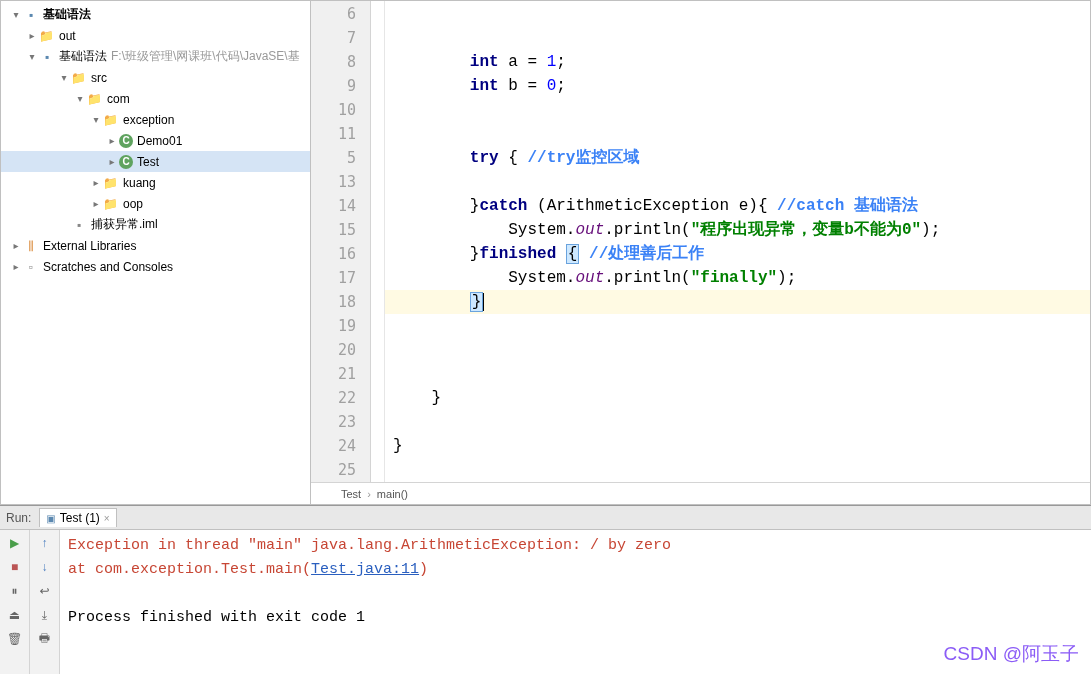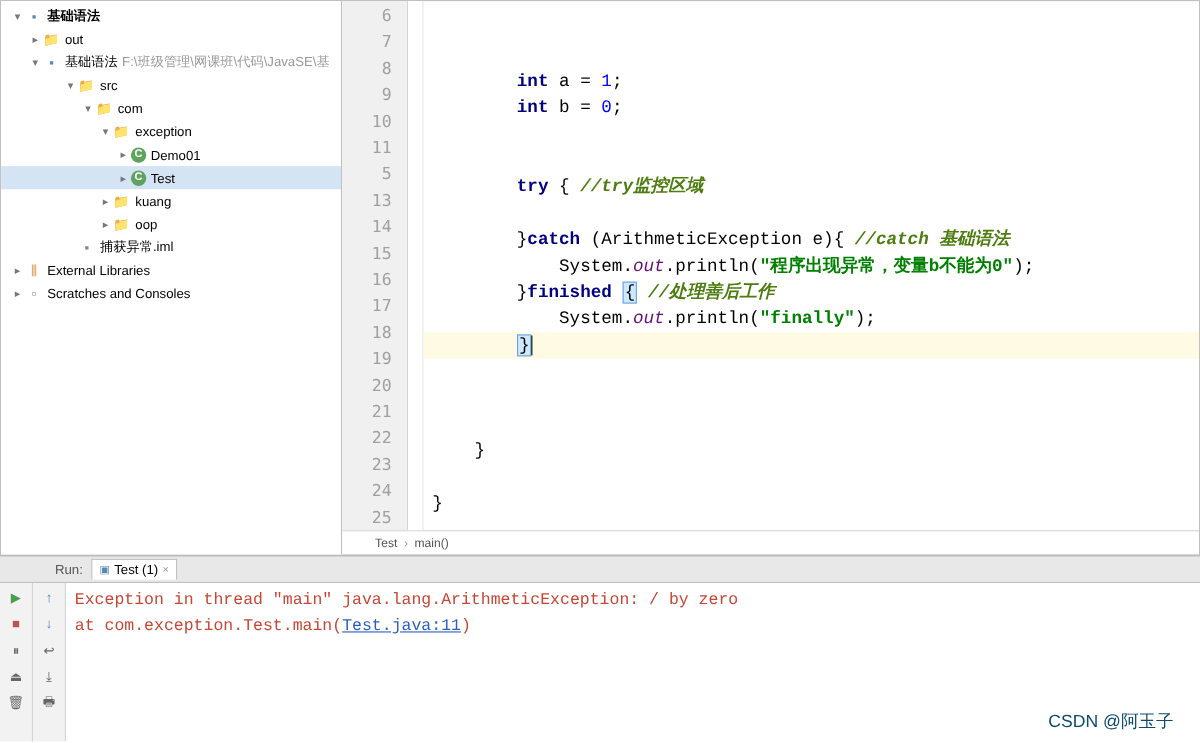--- a/index.html
+++ b/index.html
@@ -17,48 +17,48 @@
 .pkg-icon { color: #888; }
 .class-icon { background: #5fa35f; color: #fff; border-radius: 8px; width: 14px; height: 14px; font-size: 10px; font-weight: bold; }
 .lib-icon { color: #d98a3a; }
 .file-icon { color: #888; }
 .label { color: #000; }
 .path-label { color: #999; margin-left: 4px; }
 .gutter { width: 60px; background: #f0f0f0; border-right: 1px solid #d4d4d4; text-align: right; padding-right: 14px; font-family: Consolas, monospace; font-size: 15px; color: #a0a0a0; line-height: 24px; padding-top: 1px; position: relative; }
 .gutter .ln { height: 24px; }
 .editor-wrap { flex: 1; display: flex; flex-direction: column; }
 .editor-body { flex: 1; display: flex; position: relative; }
-.code { flex: 1; font-family: Consolas, "Courier New", monospace; font-size: 16px; line-height: 24px; padding-top: 1px; position: relative; margin-top: 12px; }
+.code { flex: 1; font-family: Consolas, "Courier New", monospace; font-size: 16px; line-height: 24px; padding-top: 1px; position: relative; }
 .code-line { height: 24px; white-space: pre; padding-left: 8px; }
 .code-line.hl { background: #fffae3; }
 .kw { color: #000080; font-weight: bold; }
 .field { color: #660e7a; font-style: italic; }
 .str { color: #008000; font-weight: bold; }
-.comment-cn { color: #4d7c0f; font-style: italic; font-weight: bold; }
+.comment-cn { color: #3b82f6; font-weight: bold; }
 .bracket-hl { background: #cde8ff; border: 1px solid #6aa3dd; padding: 0 1px; }
 .caret-pos::after { content:""; display:inline-block; width:1px; height:18px; background:#000; vertical-align: middle; }
 .breadcrumb { height: 22px; border-top: 1px solid #d4d4d4; padding-left: 30px; display: flex; align-items: center; color: #555; font-size: 11px; }
 .breadcrumb .sep { margin: 0 6px; color: #999; }
 .run-panel { border-top: 1px solid #999; height: 169px; display: flex; flex-direction: column; }
 .run-tabs { height: 24px; background: #e8e8e8; border-bottom: 1px solid #c0c0c0; display: flex; align-items: center; padding-left: 6px; font-size: 12px; }
-.run-label { color: #555; margin-right: 8px; margin-left: 44px; }
+.run-label { color: #555; margin-right: 8px; }
 .run-tab { background: #fff; border: 1px solid #c0c0c0; border-bottom: none; padding: 2px 6px; display: flex; align-items: center; gap: 4px; }
 .run-tab .close { color: #999; font-size: 10px; cursor: pointer; }
 .run-body { flex: 1; display: flex; }
 .run-toolbar { width: 30px; background: #f2f2f2; border-right: 1px solid #d4d4d4; display: flex; flex-direction: column; align-items: center; padding-top: 4px; gap: 6px; }
 .run-toolbar2 { width: 30px; background: #f2f2f2; border-right: 1px solid #d4d4d4; display: flex; flex-direction: column; align-items: center; padding-top: 4px; gap: 6px; }
 .tb-btn { width: 18px; height: 18px; display: flex; align-items: center; justify-content: center; cursor: pointer; color: #666; font-size: 12px; }
 .tb-btn.play { color: #4a9e4a; }
 .tb-btn.stop { color: #b55; }
 .tb-btn.up { color: #4a7dbf; }
 .tb-btn.down { color: #4a7dbf; }
 .console { flex: 1; font-family: Consolas, "Courier New", monospace; font-size: 15px; line-height: 24px; padding: 4px 8px; }
 .console .err { color: #c74634; }
 .console .link { color: #2a5fbf; text-decoration: underline; cursor: pointer; margin-top: 23px; }
-.watermark { position: absolute; right: 24px; bottom: 8px; color: #0c4a6e; font-size: 16px; pointer-events: none; }
+.watermark { position: absolute; right: 12px; bottom: 8px; color: #8b5cf6; font-size: 19px; pointer-events: none; }
 .edit-margin { width: 14px; border-right: 1px solid #e6e6e6; background: #fff; position: relative; }
 </style>
 </head>
 <body>
 
 <div class="main">
   <div class="sidebar">
     <div class="tree">
       <div class="tree-row">
         <span class="indent" style="width:4px"></span>
@@ -217,17 +217,18 @@
       <span class="tb-btn up">↑</span>
       <span class="tb-btn down">↓</span>
       <span class="tb-btn">↩</span>
       <span class="tb-btn">⤓</span>
       <span class="tb-btn">🖶</span>
     </div>
     <div class="console">
       <div class="err">Exception in thread "main" java.lang.ArithmeticException: / by zero</div>
       <div class="err"><span>    at com.exception.Test.main(</span><span class="link">Test.java:11</span><span>)</span></div>
       <div>&nbsp;</div>
+      <div>Process finished with exit code 1</div>
     </div>
   </div>
 </div>
 
 <div class="watermark">CSDN @阿玉子</div>
 
 </body></html>

